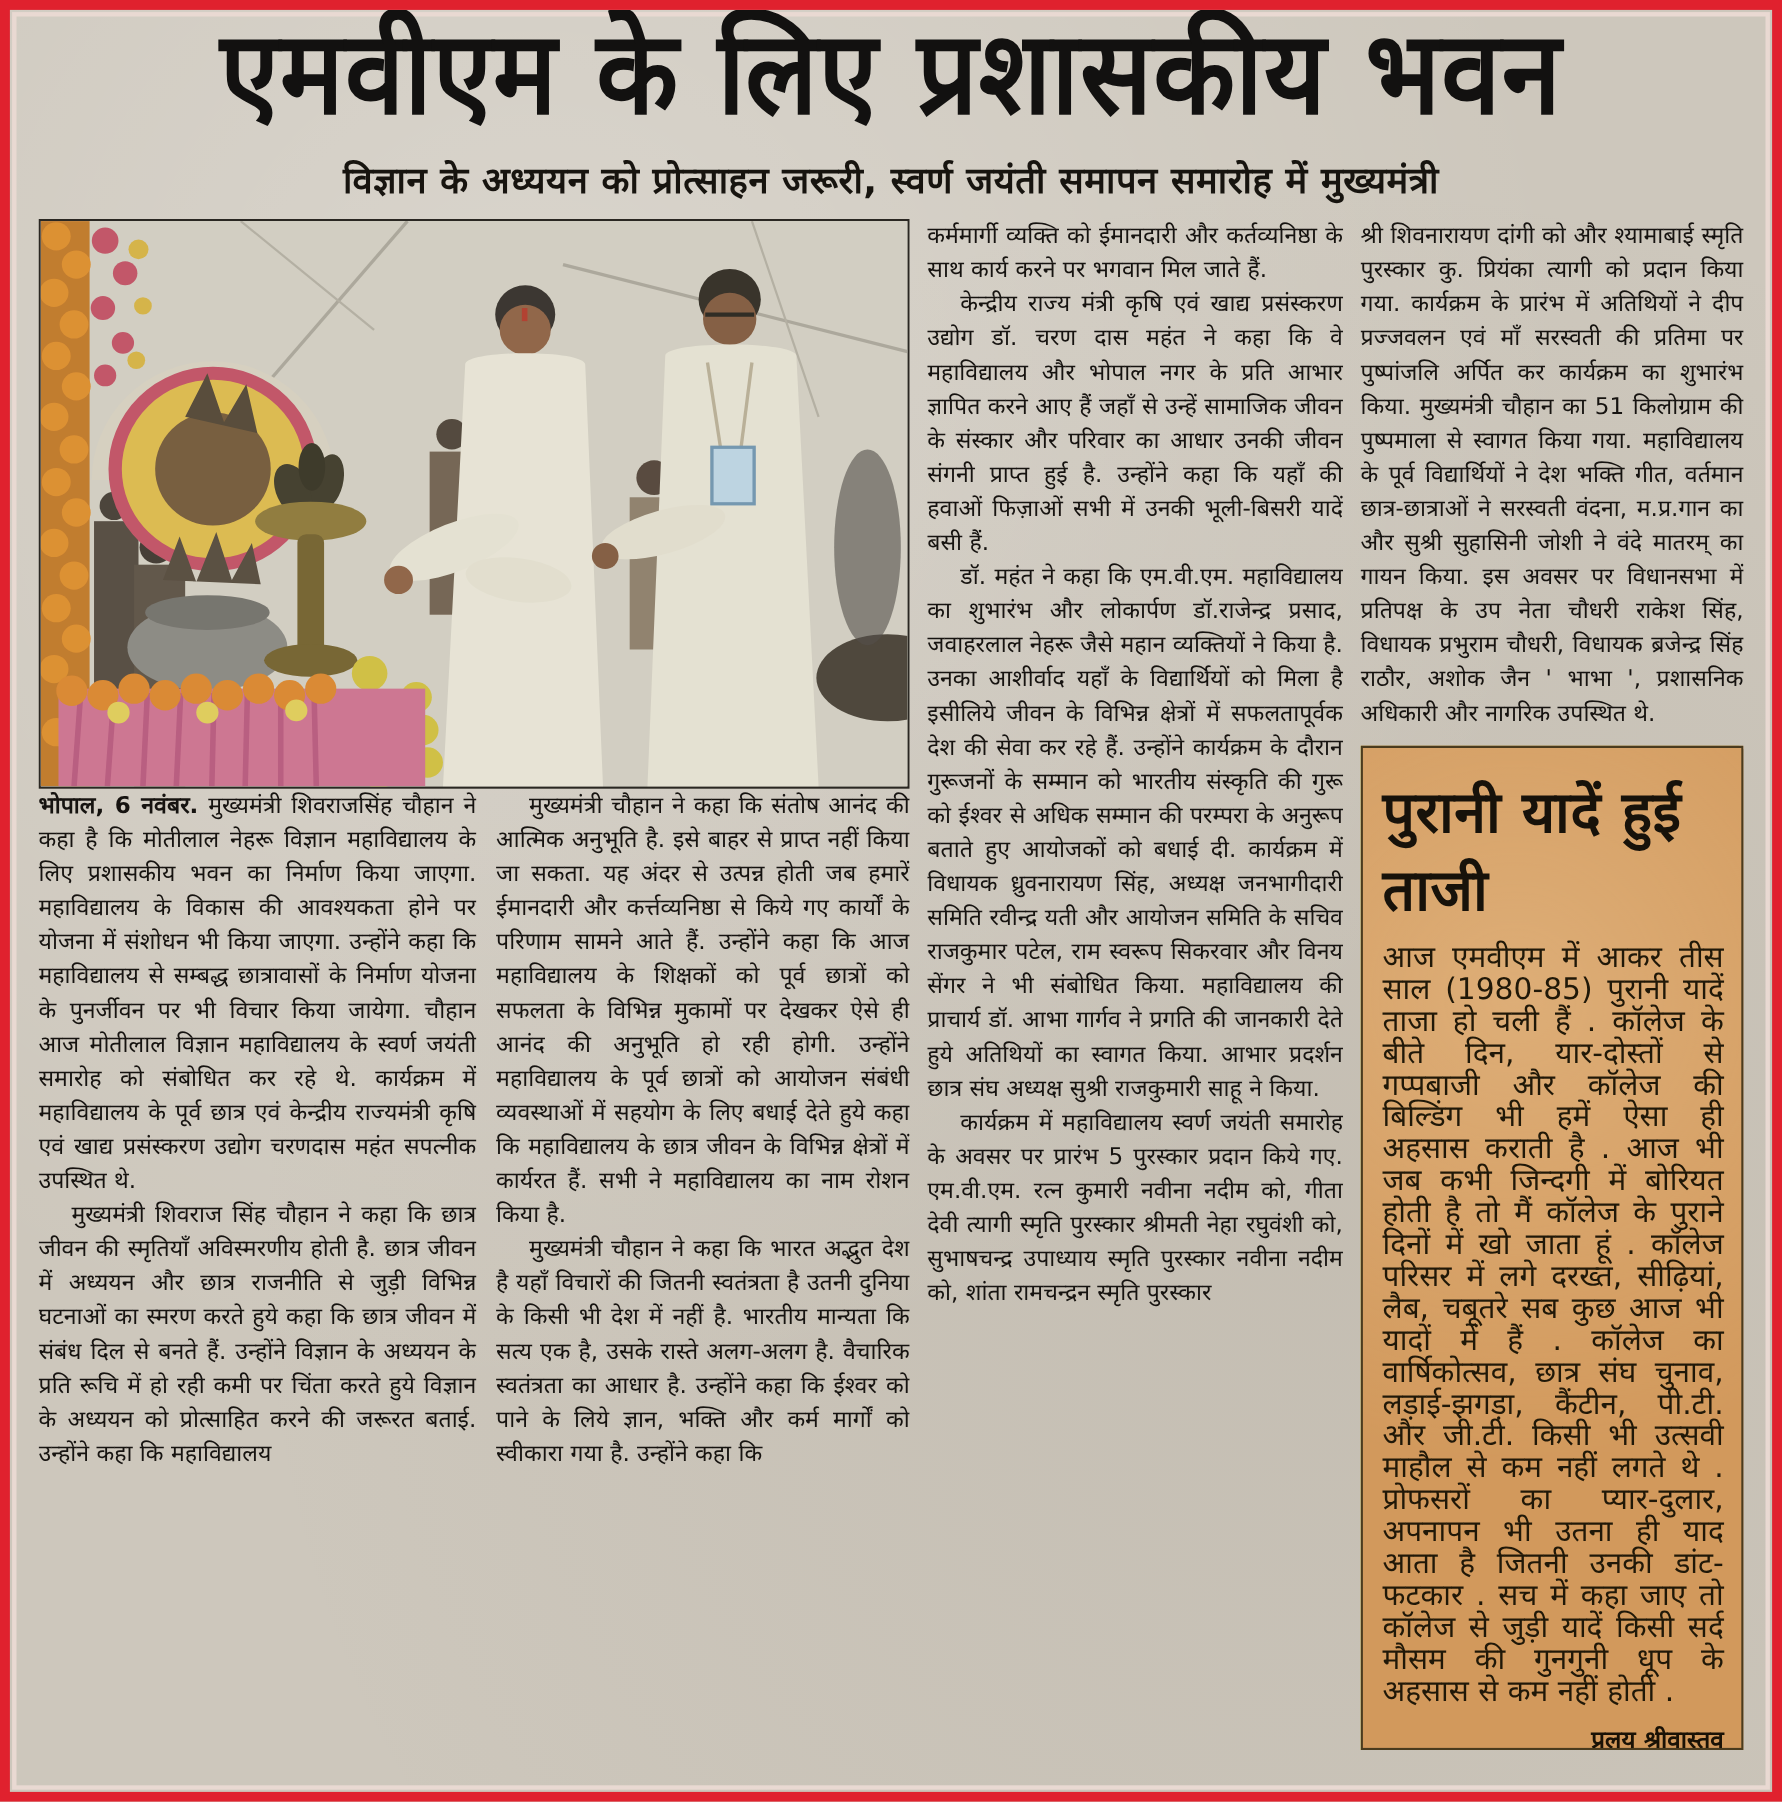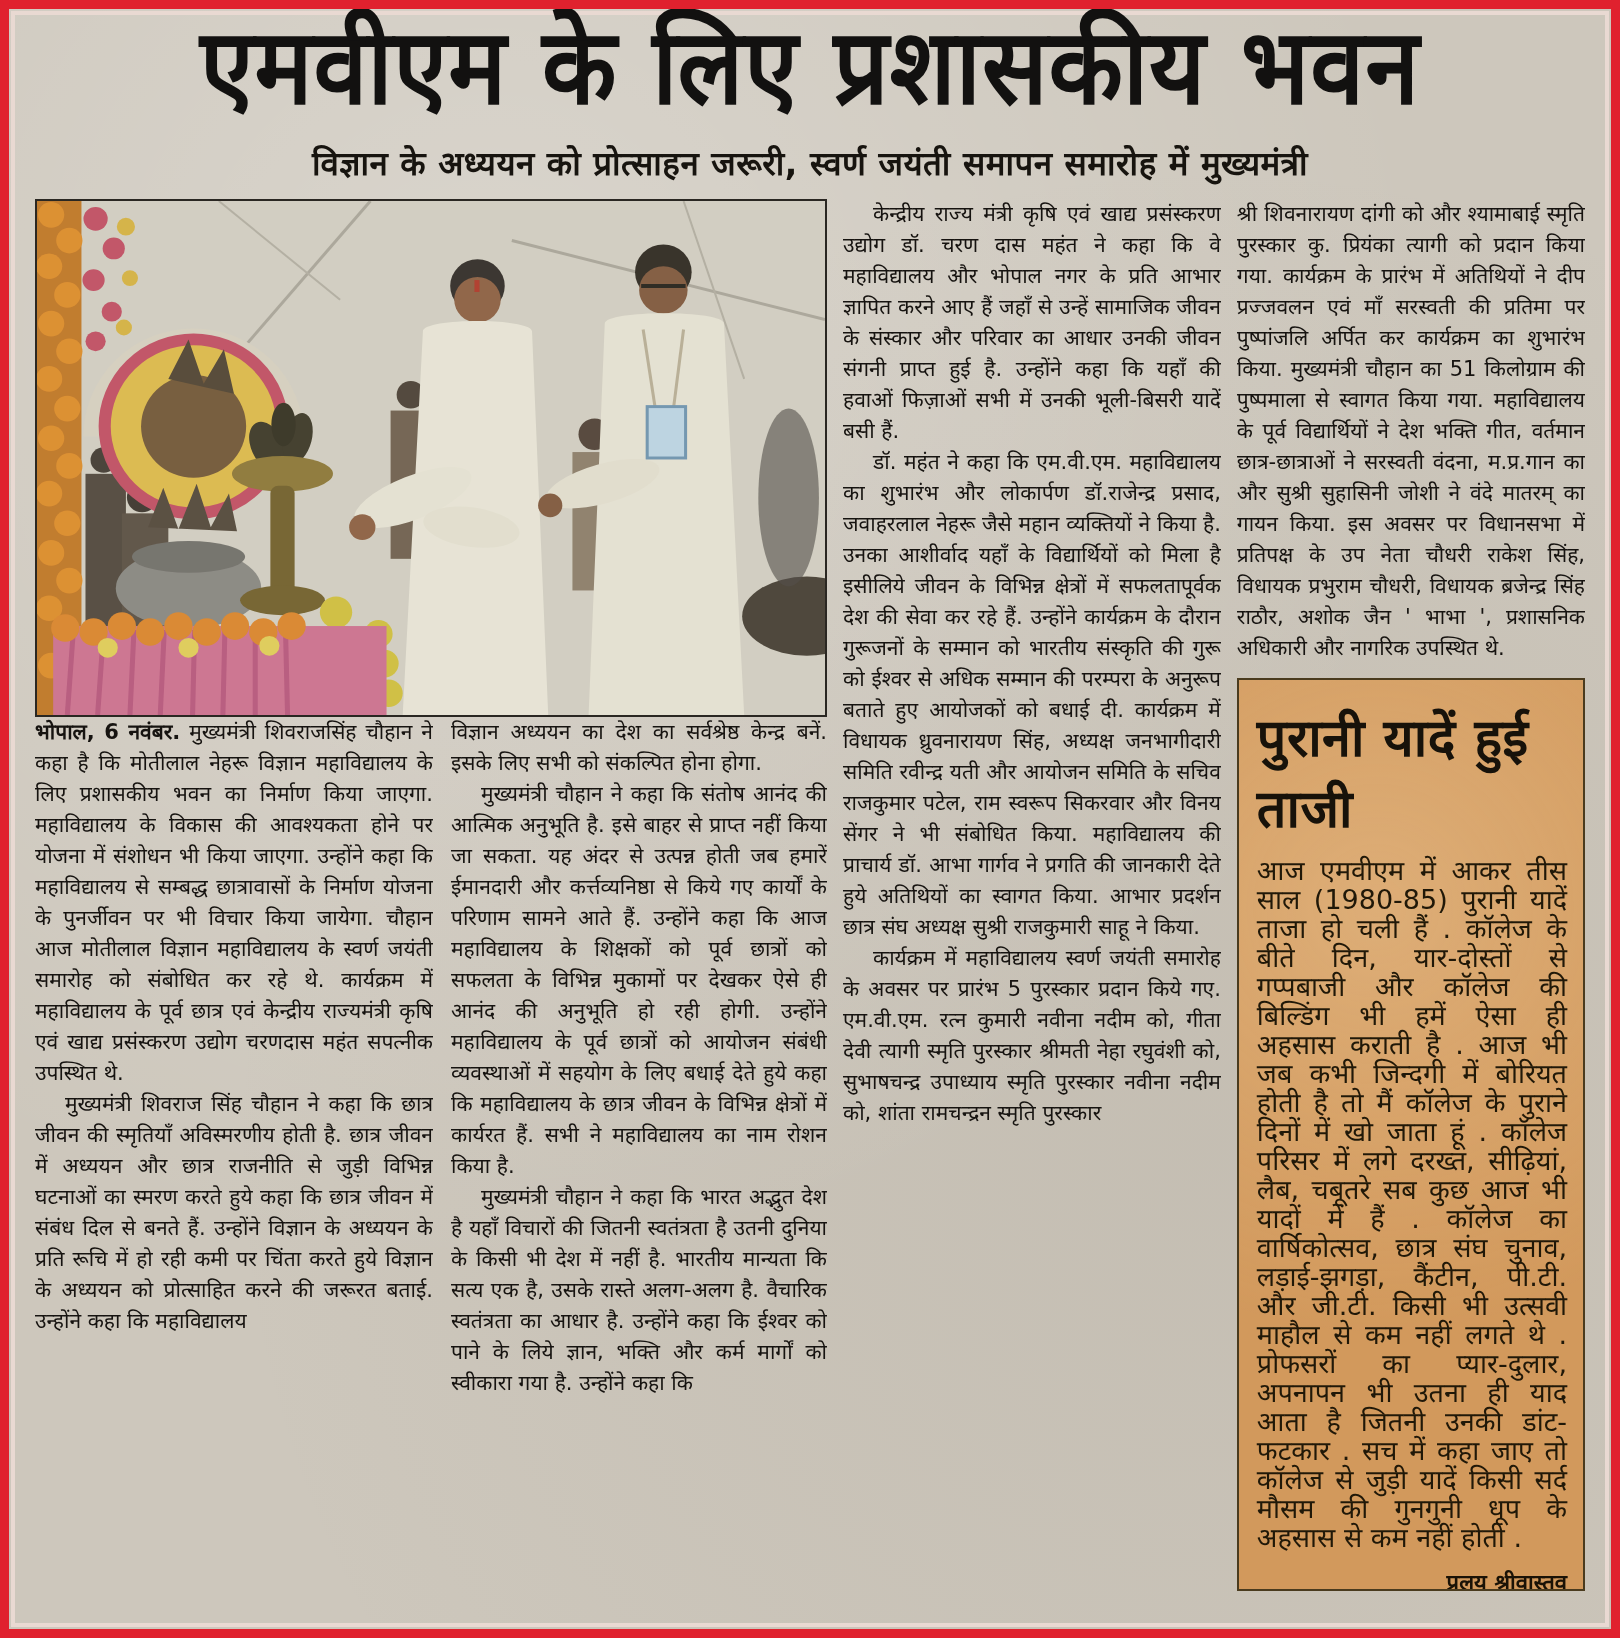--- a/index.html
+++ b/index.html
@@ -267,28 +267,28 @@
           </svg>
         </div>
 
 
         <div class="left-cols">
           <div class="textcol col1">
             <p class="para noindent"><strong class="dateline">भोपाल, 6 नवंबर.</strong> <span>मुख्यमंत्री शिवराजसिंह चौहान ने कहा है कि मोतीलाल नेहरू विज्ञान महाविद्यालय के लिए प्रशासकीय भवन का निर्माण किया जाएगा. महाविद्यालय के विकास की आवश्यकता होने पर योजना में संशोधन भी किया जाएगा. उन्होंने कहा कि महाविद्यालय से सम्बद्ध छात्रावासों के निर्माण योजना के पुनर्जीवन पर भी विचार किया जायेगा. चौहान आज मोतीलाल विज्ञान महाविद्यालय के स्वर्ण जयंती समारोह को संबोधित कर रहे थे. कार्यक्रम में महाविद्यालय के पूर्व छात्र एवं केन्द्रीय राज्यमंत्री कृषि एवं खाद्य प्रसंस्करण उद्योग चरणदास महंत सपत्नीक उपस्थित थे.</span></p>
             <p class="para">मुख्यमंत्री शिवराज सिंह चौहान ने कहा कि छात्र जीवन की स्मृतियाँ अविस्मरणीय होती है. छात्र जीवन में अध्ययन और छात्र राजनीति से जुड़ी विभिन्न घटनाओं का स्मरण करते हुये कहा कि छात्र जीवन में संबंध दिल से बनते हैं. उन्होंने विज्ञान के अध्ययन के प्रति रूचि में हो रही कमी पर चिंता करते हुये विज्ञान के अध्ययन को प्रोत्साहित करने की जरूरत बताई. उन्होंने कहा कि महाविद्यालय</p>
           </div>
           <div class="textcol col2">
-            <p class="para noindent">विज्ञान अध्ययन का देश का सर्वश्रेष्ठ केन्द्र बनें. इसके लिए सभी को संकल्पित होना होगा.</p>
             <p class="para">मुख्यमंत्री चौहान ने कहा कि संतोष आनंद की आत्मिक अनुभूति है. इसे बाहर से प्राप्त नहीं किया जा सकता. यह अंदर से उत्पन्न होती जब हमारें ईमानदारी और कर्त्तव्यनिष्ठा से किये गए कार्यों के परिणाम सामने आते हैं. उन्होंने कहा कि आज महाविद्यालय के शिक्षकों को पूर्व छात्रों को सफलता के विभिन्न मुकामों पर देखकर ऐसे ही आनंद की अनुभूति हो रही होगी. उन्होंने महाविद्यालय के पूर्व छात्रों को आयोजन संबंधी व्यवस्थाओं में सहयोग के लिए बधाई देते हुये कहा कि महाविद्यालय के छात्र जीवन के विभिन्न क्षेत्रों में कार्यरत हैं. सभी ने महाविद्यालय का नाम रोशन किया है.</p>
             <p class="para">मुख्यमंत्री चौहान ने कहा कि भारत अद्भुत देश है यहाँ विचारों की जितनी स्वतंत्रता है उतनी दुनिया के किसी भी देश में नहीं है. भारतीय मान्यता कि सत्य एक है, उसके रास्ते अलग-अलग है. वैचारिक स्वतंत्रता का आधार है. उन्होंने कहा कि ईश्वर को पाने के लिये ज्ञान, भक्ति और कर्म मार्गों को स्वीकारा गया है. उन्होंने कहा कि</p>
           </div>
         </div>
       </div>
 
       <div class="textcol col3">
+        <p class="para noindent">कर्ममार्गी व्यक्ति को ईमानदारी और कर्तव्यनिष्ठा के साथ कार्य करने पर भगवान मिल जाते हैं.</p>
         <p class="para">केन्द्रीय राज्य मंत्री कृषि एवं खाद्य प्रसंस्करण उद्योग डॉ. चरण दास महंत ने कहा कि वे महाविद्यालय और भोपाल नगर के प्रति आभार ज्ञापित करने आए हैं जहाँ से उन्हें सामाजिक जीवन के संस्कार और परिवार का आधार उनकी जीवन संगनी प्राप्त हुई है. उन्होंने कहा कि यहाँ की हवाओं फिज़ाओं सभी में उनकी भूली-बिसरी यादें बसी हैं.</p>
         <p class="para">डॉ. महंत ने कहा कि एम.वी.एम. महाविद्यालय का शुभारंभ और लोकार्पण डॉ.राजेन्द्र प्रसाद, जवाहरलाल नेहरू जैसे महान व्यक्तियों ने किया है. उनका आशीर्वाद यहाँ के विद्यार्थियों को मिला है इसीलिये जीवन के विभिन्न क्षेत्रों में सफलतापूर्वक देश की सेवा कर रहे हैं. उन्होंने कार्यक्रम के दौरान गुरूजनों के सम्मान को भारतीय संस्कृति की गुरू को ईश्वर से अधिक सम्मान की परम्परा के अनुरूप बताते हुए आयोजकों को बधाई दी. कार्यक्रम में विधायक ध्रुवनारायण सिंह, अध्यक्ष जनभागीदारी समिति रवीन्द्र यती और आयोजन समिति के सचिव राजकुमार पटेल, राम स्वरूप सिकरवार और विनय सेंगर ने भी संबोधित किया. महाविद्यालय की प्राचार्य डॉ. आभा गार्गव ने प्रगति की जानकारी देते हुये अतिथियों का स्वागत किया. आभार प्रदर्शन छात्र संघ अध्यक्ष सुश्री राजकुमारी साहू ने किया.</p>
         <p class="para">कार्यक्रम में महाविद्यालय स्वर्ण जयंती समारोह के अवसर पर प्रारंभ 5 पुरस्कार प्रदान किये गए. एम.वी.एम. रत्न कुमारी नवीना नदीम को, गीता देवी त्यागी स्मृति पुरस्कार श्रीमती नेहा रघुवंशी को, सुभाषचन्द्र उपाध्याय स्मृति पुरस्कार नवीना नदीम को, शांता रामचन्द्रन स्मृति पुरस्कार</p>
       </div>
 
       <div class="col4">
         <div class="textcol">
           <p class="para noindent">श्री शिवनारायण दांगी को और श्यामाबाई स्मृति पुरस्कार कु. प्रियंका त्यागी को प्रदान किया गया. कार्यक्रम के प्रारंभ में अतिथियों ने दीप प्रज्जवलन एवं माँ सरस्वती की प्रतिमा पर पुष्पांजलि अर्पित कर कार्यक्रम का शुभारंभ किया. मुख्यमंत्री चौहान का 51 किलोग्राम की पुष्पमाला से स्वागत किया गया. महाविद्यालय के पूर्व विद्यार्थियों ने देश भक्ति गीत, वर्तमान छात्र-छात्राओं ने सरस्वती वंदना, म.प्र.गान का और सुश्री सुहासिनी जोशी ने वंदे मातरम् का गायन किया. इस अवसर पर विधानसभा में प्रतिपक्ष के उप नेता चौधरी राकेश सिंह, विधायक प्रभुराम चौधरी, विधायक ब्रजेन्द्र सिंह राठौर, अशोक जैन ' भाभा ', प्रशासनिक अधिकारी और नागरिक उपस्थित थे.</p>
         </div>
         <div class="memory-box">

